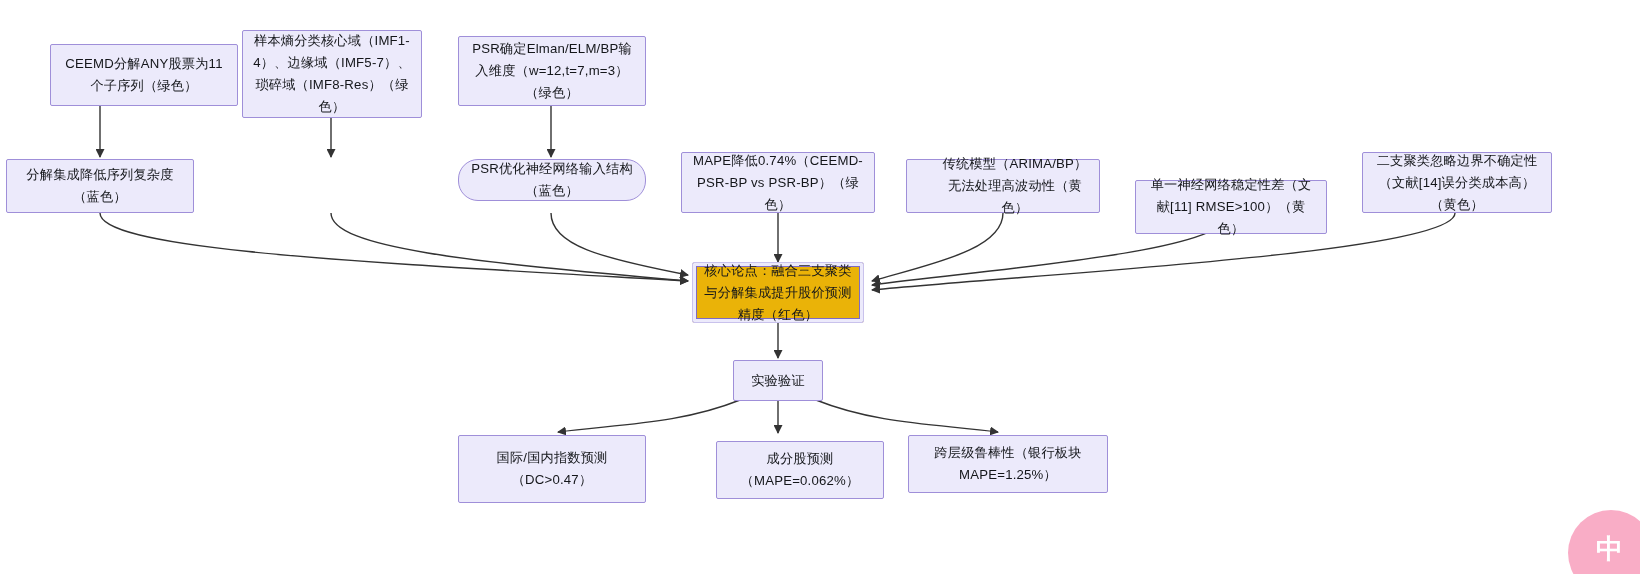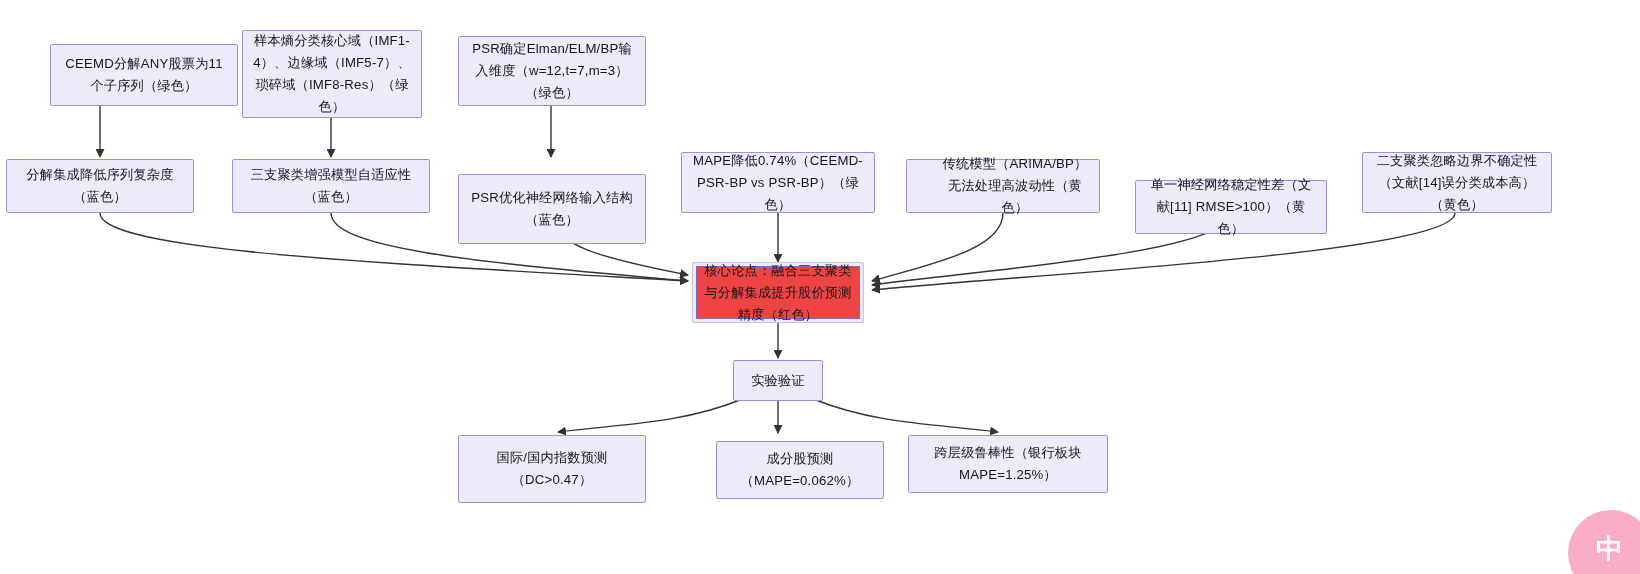--- a/index.html
+++ b/index.html
@@ -17,21 +17,21 @@
     border-radius:2px;
     display:flex;align-items:center;justify-content:center;
     text-align:center;
     color:#14161a;
     font-size:13.2px;
     line-height:22px;
     padding:4px 8px;
     letter-spacing:.2px;
   }
   .node.core{
-    background:#ef4444;
+    background:#eab308;
     border:1px solid #C9C2EC;
     box-shadow:inset 0 0 0 3px #ECEAFB, inset 0 0 0 4px #7E6BC4;
     font-weight:400;
   }
   .node .txt{display:block;white-space:pre-line;}
   .watermark{
     position:absolute;
     width:86px;height:86px;border-radius:50%;
     background:#F9A9C4;
     right:-14px;bottom:-22px;
@@ -85,25 +85,22 @@
   </div>
 
   <div class="node" style="left:458px;top:36px;width:188px;height:70px;">
     <span class="txt">PSR确定Elman/ELM/BP输入维度（w=12,t=7,m=3）（绿色）</span>
   </div>
 
   <div class="node" style="left:6px;top:159px;width:188px;height:54px;">
     <span class="txt">分解集成降低序列复杂度（蓝色）</span>
   </div>
 
-  <div class="node" style="left:232px;top:159px;width:198px;height:54px;">
-    <span class="txt">三支聚类增强模型自适应性（蓝色）</span>
-  </div>
 
-  <div class="node" style="left:458px;top:174px;width:188px;height:70px;">
+  <div class="node" style="left:458px;top:159px;width:188px;height:42px;border-radius:20px;">
     <span class="txt">PSR优化神经网络输入结构（蓝色）</span>
   </div>
 
   <div class="node" style="left:681px;top:152px;width:194px;height:61px;">
     <span class="txt">MAPE降低0.74%（CEEMD-PSR-BP vs PSR-BP）（绿色）</span>
   </div>
 
   <div class="node" style="left:906px;top:159px;width:194px;height:54px;padding-left:32px;">
     <span class="txt">传统模型（ARIMA/BP）无法处理高波动性（黄色）</span>
   </div>

